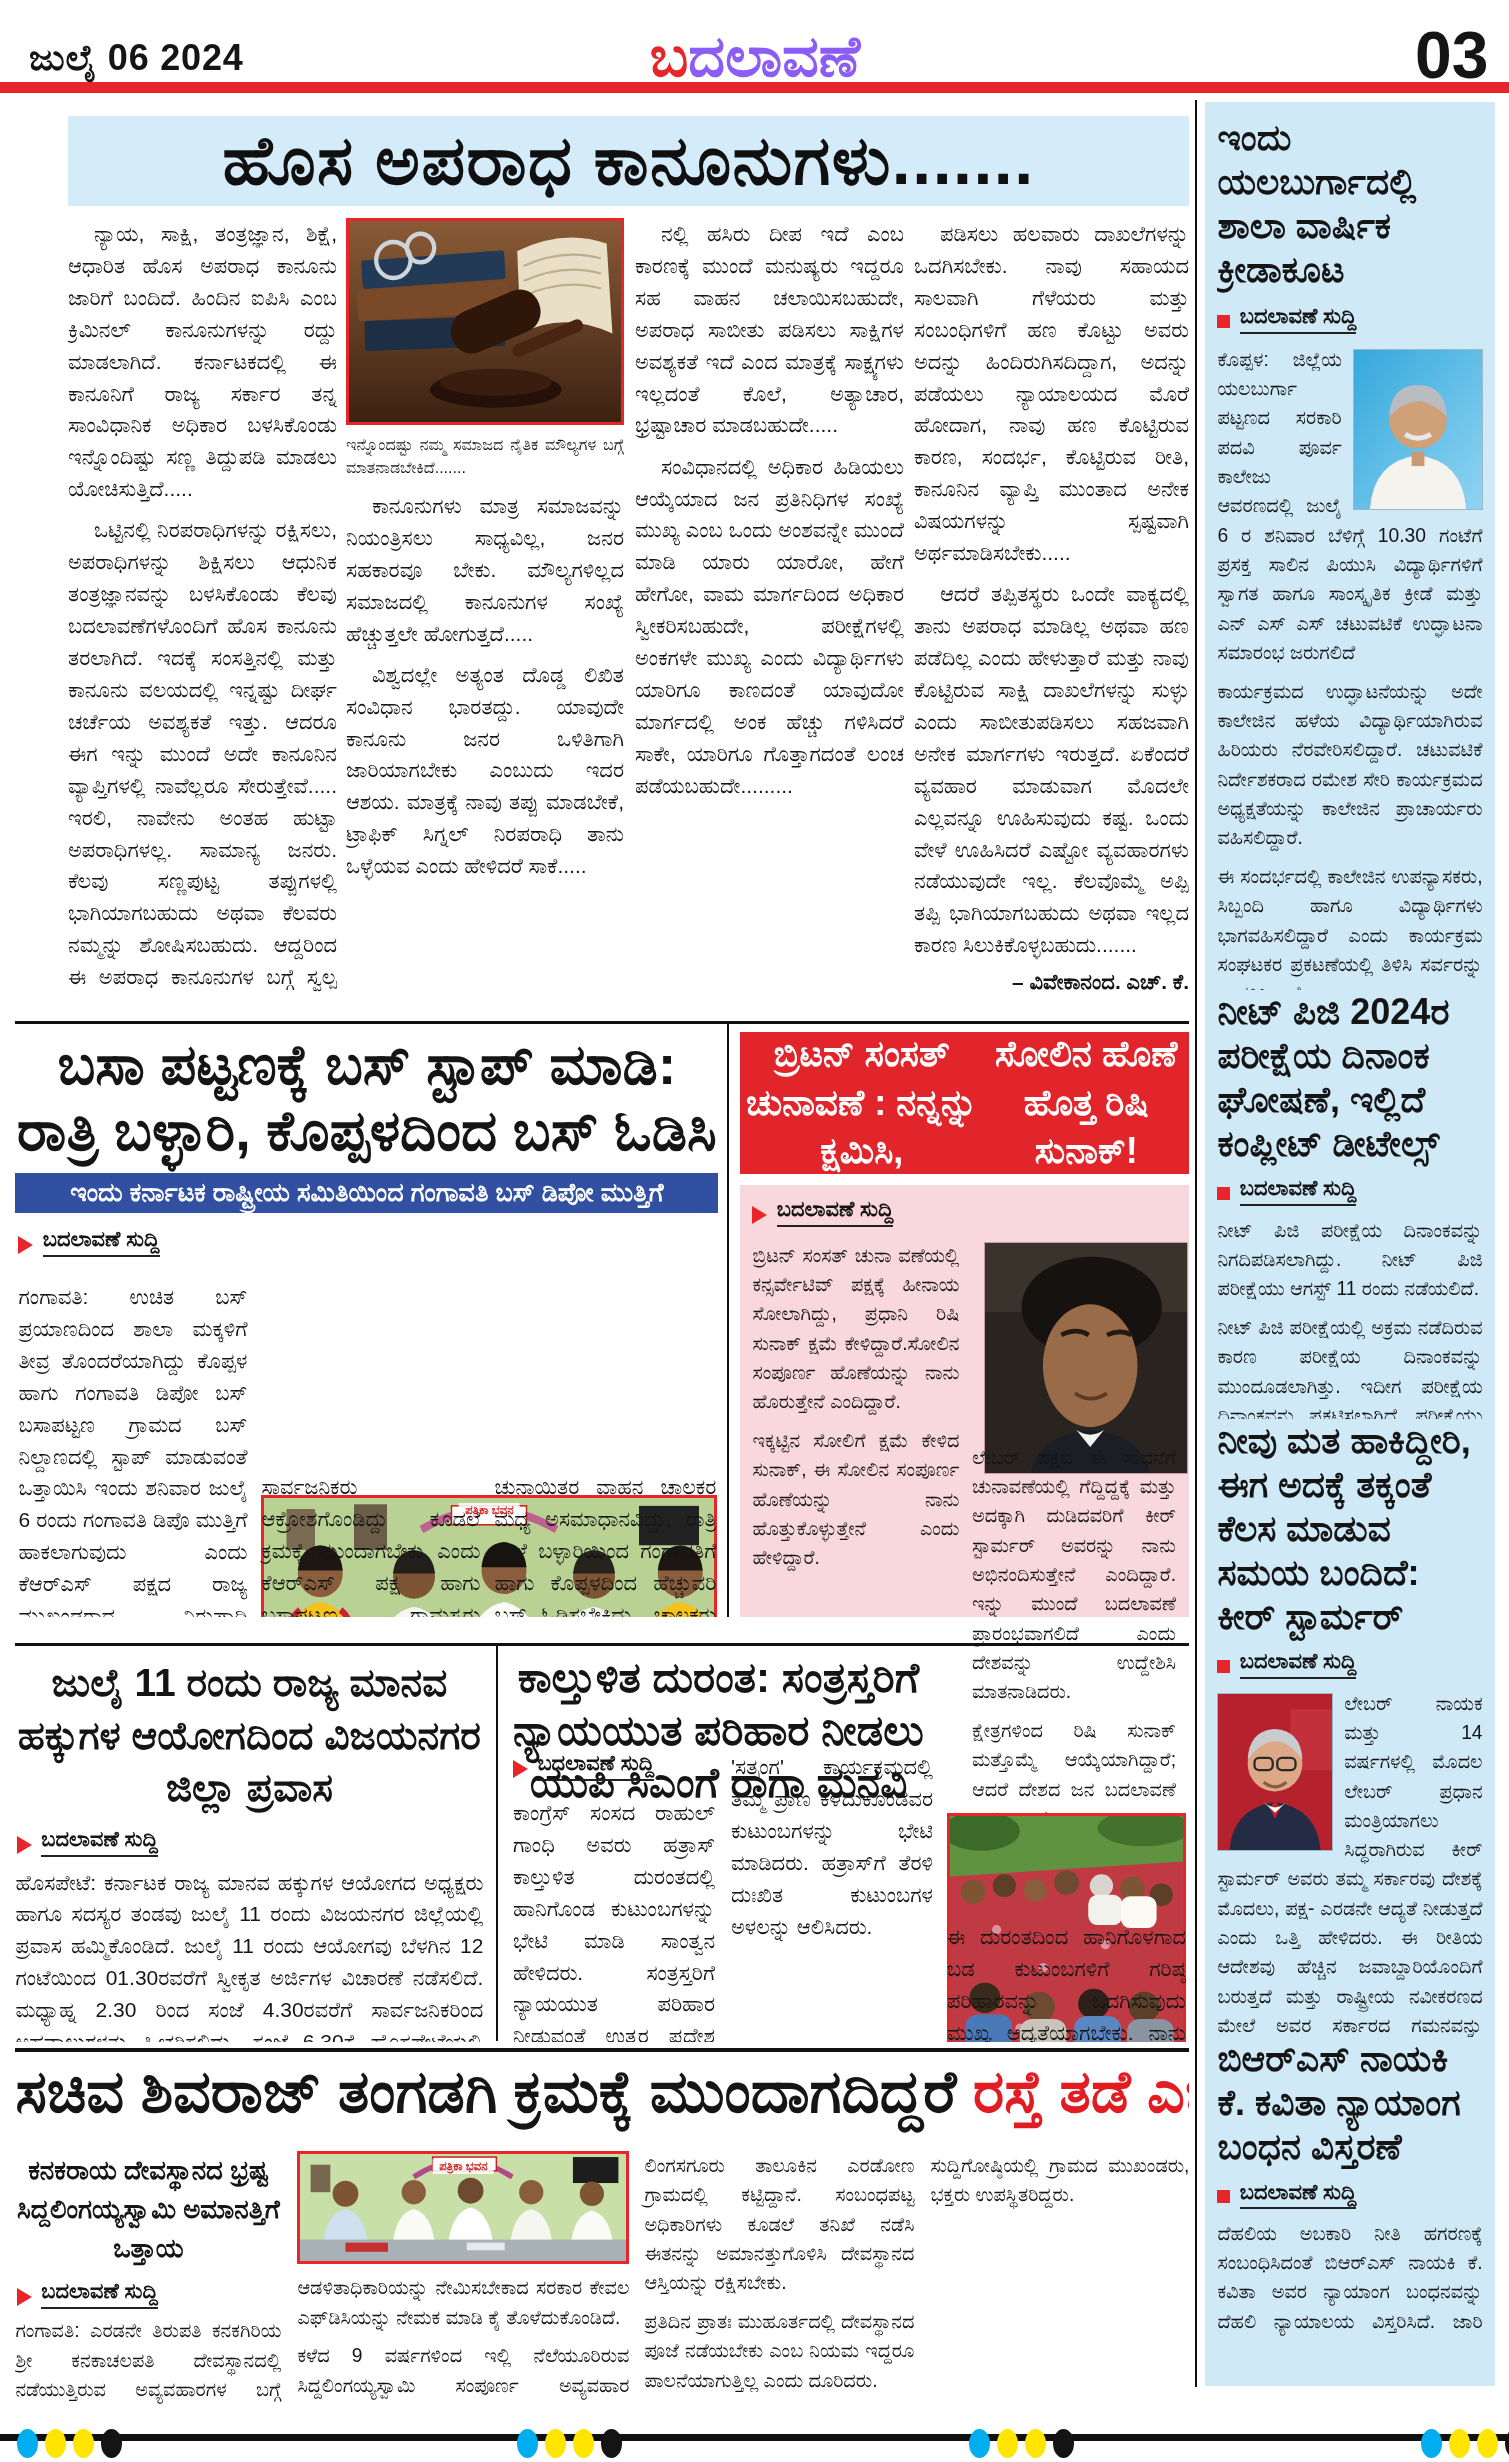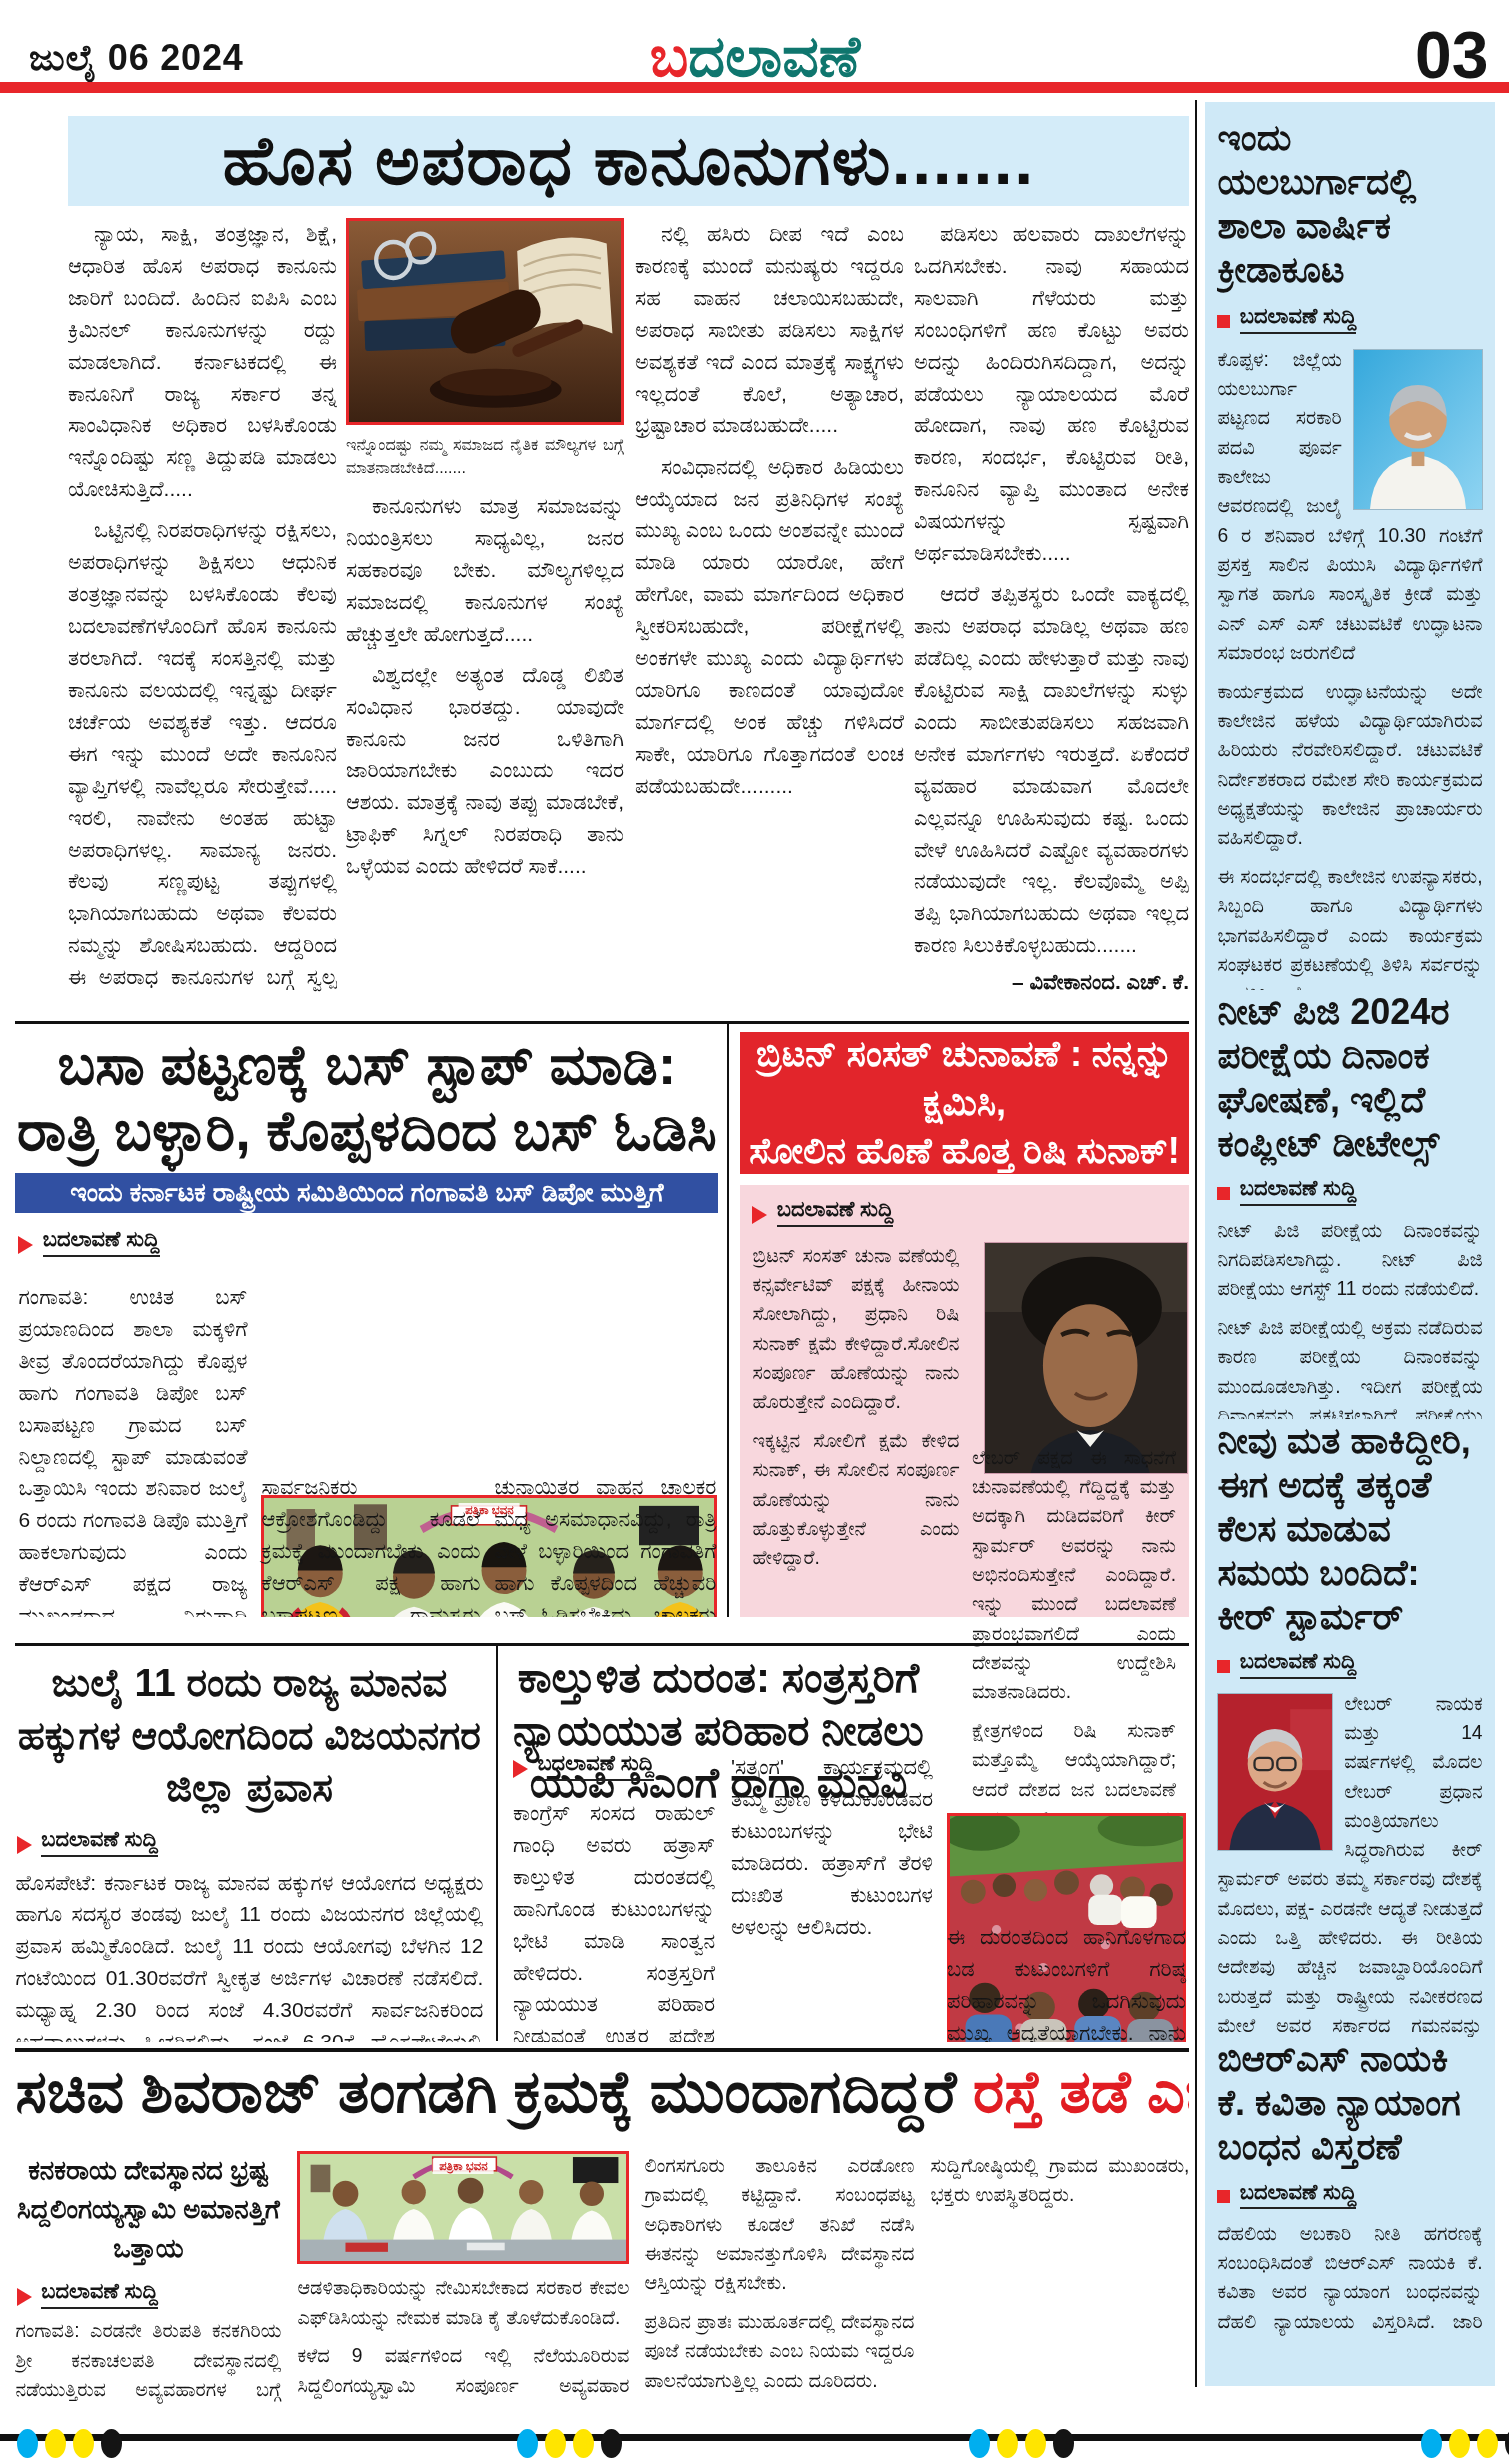--- a/index.html
+++ b/index.html
@@ -6,21 +6,21 @@
   .page{position:relative;width:1510px;height:2462px;background:#fff;overflow:hidden;
         font-family:"Liberation Sans","DejaVu Sans",sans-serif;color:#151515;}
   .abs{position:absolute;}
   .j{text-align:justify;}
   .para{margin:0 0 9.3px 0;line-height:1.52;}
   .indent .para{text-indent:26px;}
   
   .date{font-size:36px;font-weight:bold;letter-spacing:0.8px;}
   .masthead{font-size:57px;font-weight:bold;}
   .masthead .lead{color:#e8262a;}
-  .masthead .rest{color:#0f766e;}
+  .masthead .rest{color:#8b5cf6;}
   .pageno{font-size:66px;font-weight:bold;}
   .redbar{background:#e8262a;}
   
   .band{background:#d4ecf9;display:flex;align-items:center;justify-content:center;}
   .main-head{font-size:68px;font-weight:bold;color:#101010;letter-spacing:1.5px;}
   
   .bodytxt{font-size:21px;line-height:1.52;}
   .bodytxt-sm{font-size:19.3px;line-height:1.5;}
   .caption{font-size:16px;line-height:1.4;font-weight:normal;}
   .sig{font-size:21px;font-weight:bold;text-align:right;}
@@ -37,21 +37,21 @@
   .photo-plain svg{display:block;width:100%;height:100%;}
   .photo-label{position:absolute;top:4.6px;left:50%;transform:translateX(-50%);
     background:rgba(255,255,255,.85);color:#c22;font-size:11.6px;font-weight:bold;
     padding:0.8px 6.2px;white-space:nowrap;}
   
   .h-rail{font-size:36px;line-height:1.22;font-weight:bold;}
   .h-bus{font-size:56px;line-height:1.18;font-weight:bold;text-align:center;}
   .subbar{background:#3150a2;color:#fff;display:flex;align-items:center;justify-content:center;
           font-size:25.5px;font-weight:bold;}
   .redbox{background:#e2252b;color:#fff;display:flex;align-items:center;justify-content:center;
-          flex-direction:column;text-align:center;font-weight:bold;font-size:36px;line-height:1.35;}
+          flex-direction:row;text-align:center;font-weight:bold;font-size:36px;line-height:1.35;}
   .pinkpanel{background:#f8d7dd;}
   .h-mid{font-weight:bold;text-align:center;}
   .h-bottom{font-size:59px;font-weight:bold;text-align:center;white-space:nowrap;}
   .h-bottom .red{color:#e11d23;}
   .deck{font-size:26px;font-weight:bold;text-align:center;line-height:1.5;}
   .rail-bg{background:#cfe9f7;}
   .rule{background:#111;}
   .float-r{float:right;margin:4.6px 0 7.7px 10.8px;}
   .float-l{float:left;margin:4.6px 10.8px 7.7px 0;}
   

